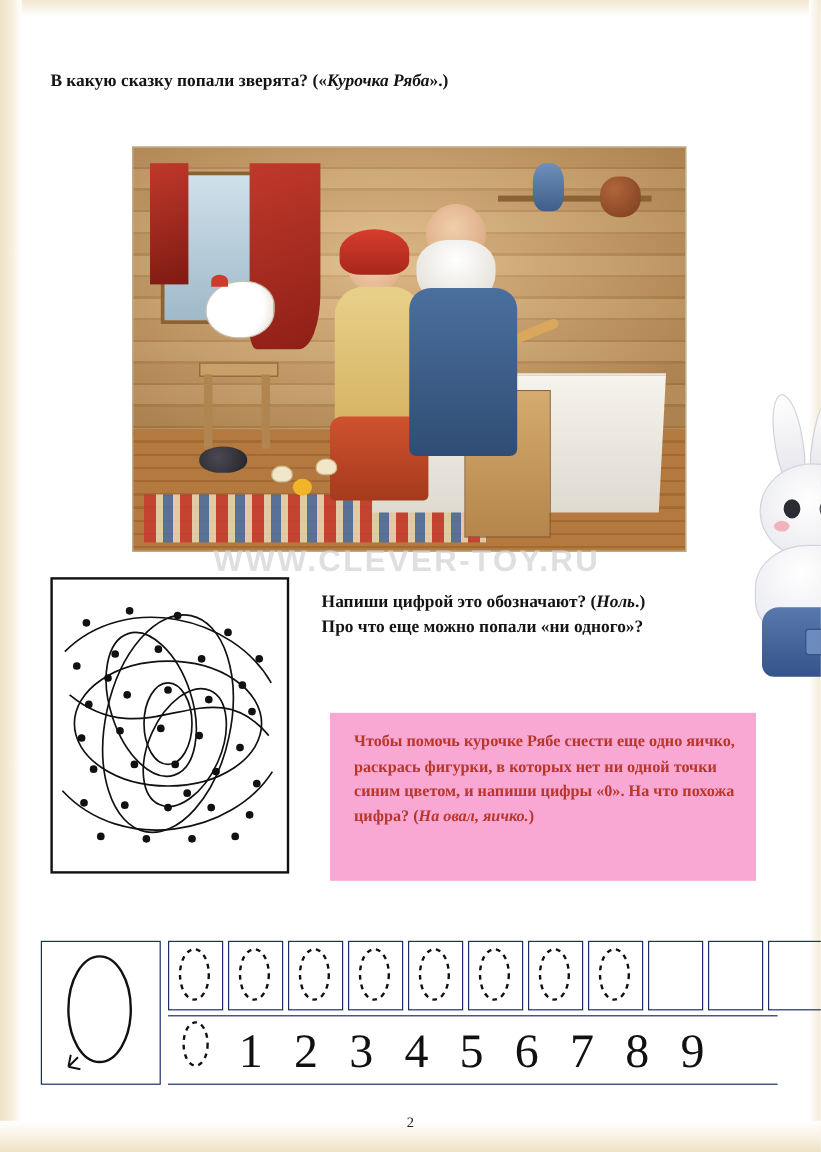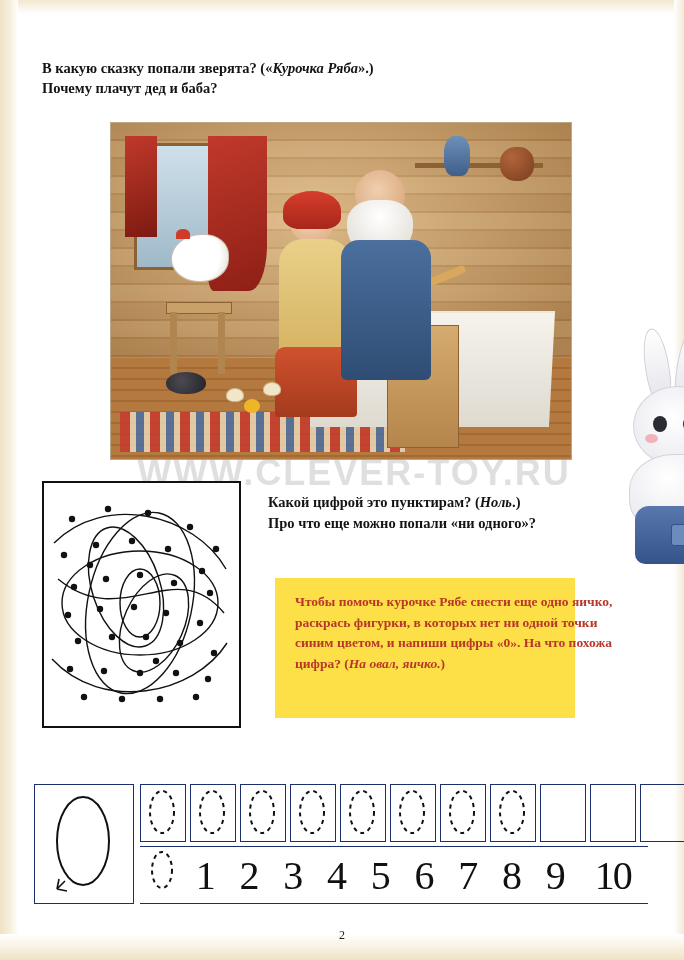--- a/index.html
+++ b/index.html
@@ -310,27 +310,27 @@
     border-radius: 14px 14px 10px 10px;
   }
   .bunny .pocket {
     position: absolute; left: 56px; top: 196px; width: 18px; height: 20px;
     background: #6d8cbe; border: 1px solid #33518a; border-radius: 3px;
   }
 
   
   .watermark {
     position: absolute;
-    left: 59px;
+    left: 44px;
     top: 452px;
     width: 590px;
     text-align: center;
     font-family: "Liberation Sans", sans-serif;
     font-weight: 700;
-    font-size: 36px;
+    font-size: 26px;
     letter-spacing: 2px;
     color: rgba(150,150,150,0.30);
     text-shadow: 0 1px 0 rgba(255,255,255,.6);
     pointer-events: none;
     user-select: none;
   }
 
   
   .puzzle {
     position: absolute;
@@ -353,24 +353,24 @@
     line-height: 21px;
     color: #141414;
     font-weight: 700;
   }
   .q-mid .italic { font-style: italic; }
 
   
   .task-box {
     position: absolute;
     left: 275px;
-    top: 578px;
-    width: 300px;
+    top: 594px;
+    width: 355px;
     height: 140px;
-    background: #fde047;
+    background: #f9a8d4;
   }
   .task-text {
     position: absolute;
     left: 20px;
     top: 14px;
     width: 320px;
     font-size: 13.5px;
     line-height: 20.5px;
     font-weight: 700;
     color: #b8362a;
@@ -452,21 +452,20 @@
 
   <div class="edge-top"></div>
   <div class="edge-left"></div>
   <div class="edge-right"></div>
   <div class="edge-bottom"></div>
 
   <div class="q-top">
     <div>
       <span>В какую сказку попали зверята? (</span><span>«</span><span class="italic">Курочка Ряба</span><span>».)</span>
     </div>
-    <div>Почему плачут дед и баба?</div>
   </div>
 
   <div class="illus-wrap">
     <div class="illus">
       <div class="wall"></div>
       <div class="wall-shadow"></div>
       <div class="floor"></div>
       <div class="rug"></div>
       <div class="window"></div>
       <div class="curtain2"></div>
@@ -573,21 +572,21 @@
         <circle cx="116" cy="216" r="3.2"></circle>
           <circle cx="152" cy="214" r="3.2"></circle>
         <circle cx="46" cy="82" r="3.2"></circle>
           <circle cx="112" cy="178" r="3.2"></circle>
       </g>
     </svg>
   </div>
 
   <div class="q-mid">
     <div>
-      <span>Какой цифрой это пунктирам? (</span><span class="italic">Ноль</span><span>.)</span>
+      <span>Напиши цифрой это обозначают? (</span><span class="italic">Ноль</span><span>.)</span>
     </div>
     <div>Про что еще можно попали «ни одного»?</div>
   </div>
 
   <div class="task-box">
     <div class="task-text">
       <span>Чтобы помочь курочке Рябе снести еще одно яичко, раскрась фигурки, в которых нет ни одной точки синим цветом, и напиши цифры «0». На что похожа цифра? (</span><span class="italic">На овал, яичко.</span><span>)</span>
     </div>
   </div>
 
@@ -654,18 +653,17 @@
       </div>
       <div class="digit">1</div>
       <div class="digit">2</div>
       <div class="digit">3</div>
       <div class="digit">4</div>
       <div class="digit">5</div>
       <div class="digit">6</div>
       <div class="digit">7</div>
       <div class="digit">8</div>
       <div class="digit">9</div>
-      <div class="digit last">10</div>
     </div>
   </div>
 
   <div class="page-num">2</div>
 </div>
 
 </body></html>

